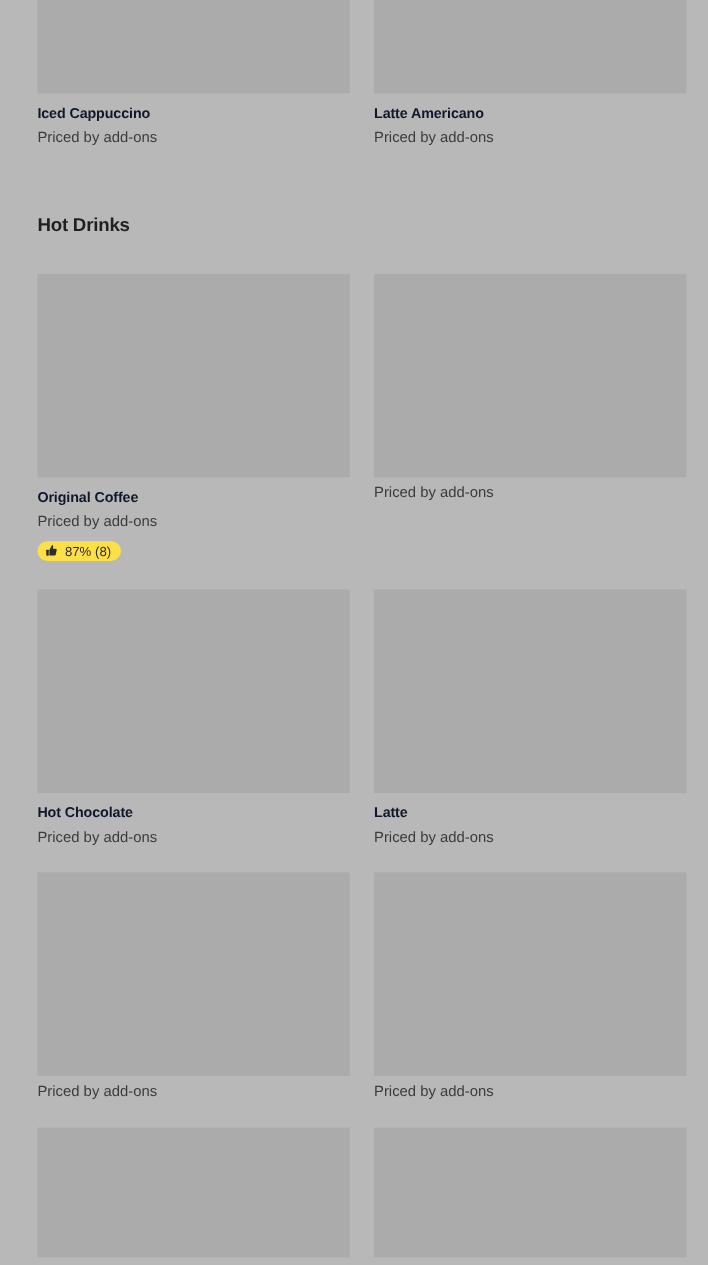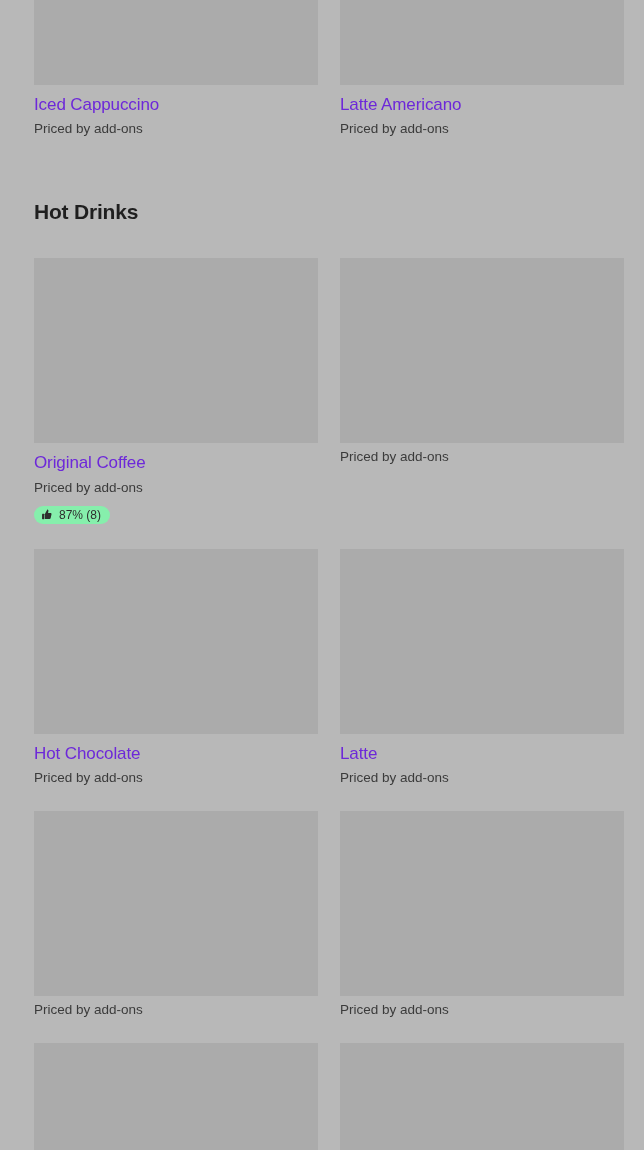--- a/index.html
+++ b/index.html
@@ -47,41 +47,41 @@
   .row-clipped-top .product-thumb {
     height: 85px;
   }
 
   
   .row-clipped-bottom .product-thumb {
     height: 118px;
   }
 
   .product-title {
-    font-size: 17px;
-    font-weight: 400;
+    font-size: 13px;
+    font-weight: 700;
     line-height: 1.2;
-    color: #6d28d9;
+    color: #0f172a;
     letter-spacing: -0.1px;
     margin-top: 10px;
   }
 
   .product-price-note {
     font-size: 13.5px;
     font-weight: 400;
     line-height: 1.25;
     color: #3b3b3b;
     margin-top: 6px;
   }
 
   .rating-badge {
     display: inline-flex;
     align-items: center;
     gap: 6px;
-    background: #86efac;
+    background: #fde047;
     border-radius: 11px;
     padding: 3px 9px 3px 7px;
     margin-top: 9px;
   }
 
   .thumbs-up-icon {
     width: 12px;
     height: 12px;
     display: inline-block;
     flex: 0 0 auto;
@@ -96,21 +96,21 @@
     line-height: 1;
     white-space: nowrap;
   }
 
   
   .card-gap-top    { margin-bottom: 62px; }
   .card-gap-normal { margin-bottom: 24px; }
 
   
   .section-heading {
-    font-size: 21px;
+    font-size: 17px;
     font-weight: 700;
     color: #1f1f1f;
     letter-spacing: -0.2px;
     margin: 0 0 34px 0;
   }
 </style>
 </head>
 <body>
 
 <div class="menu-page">

